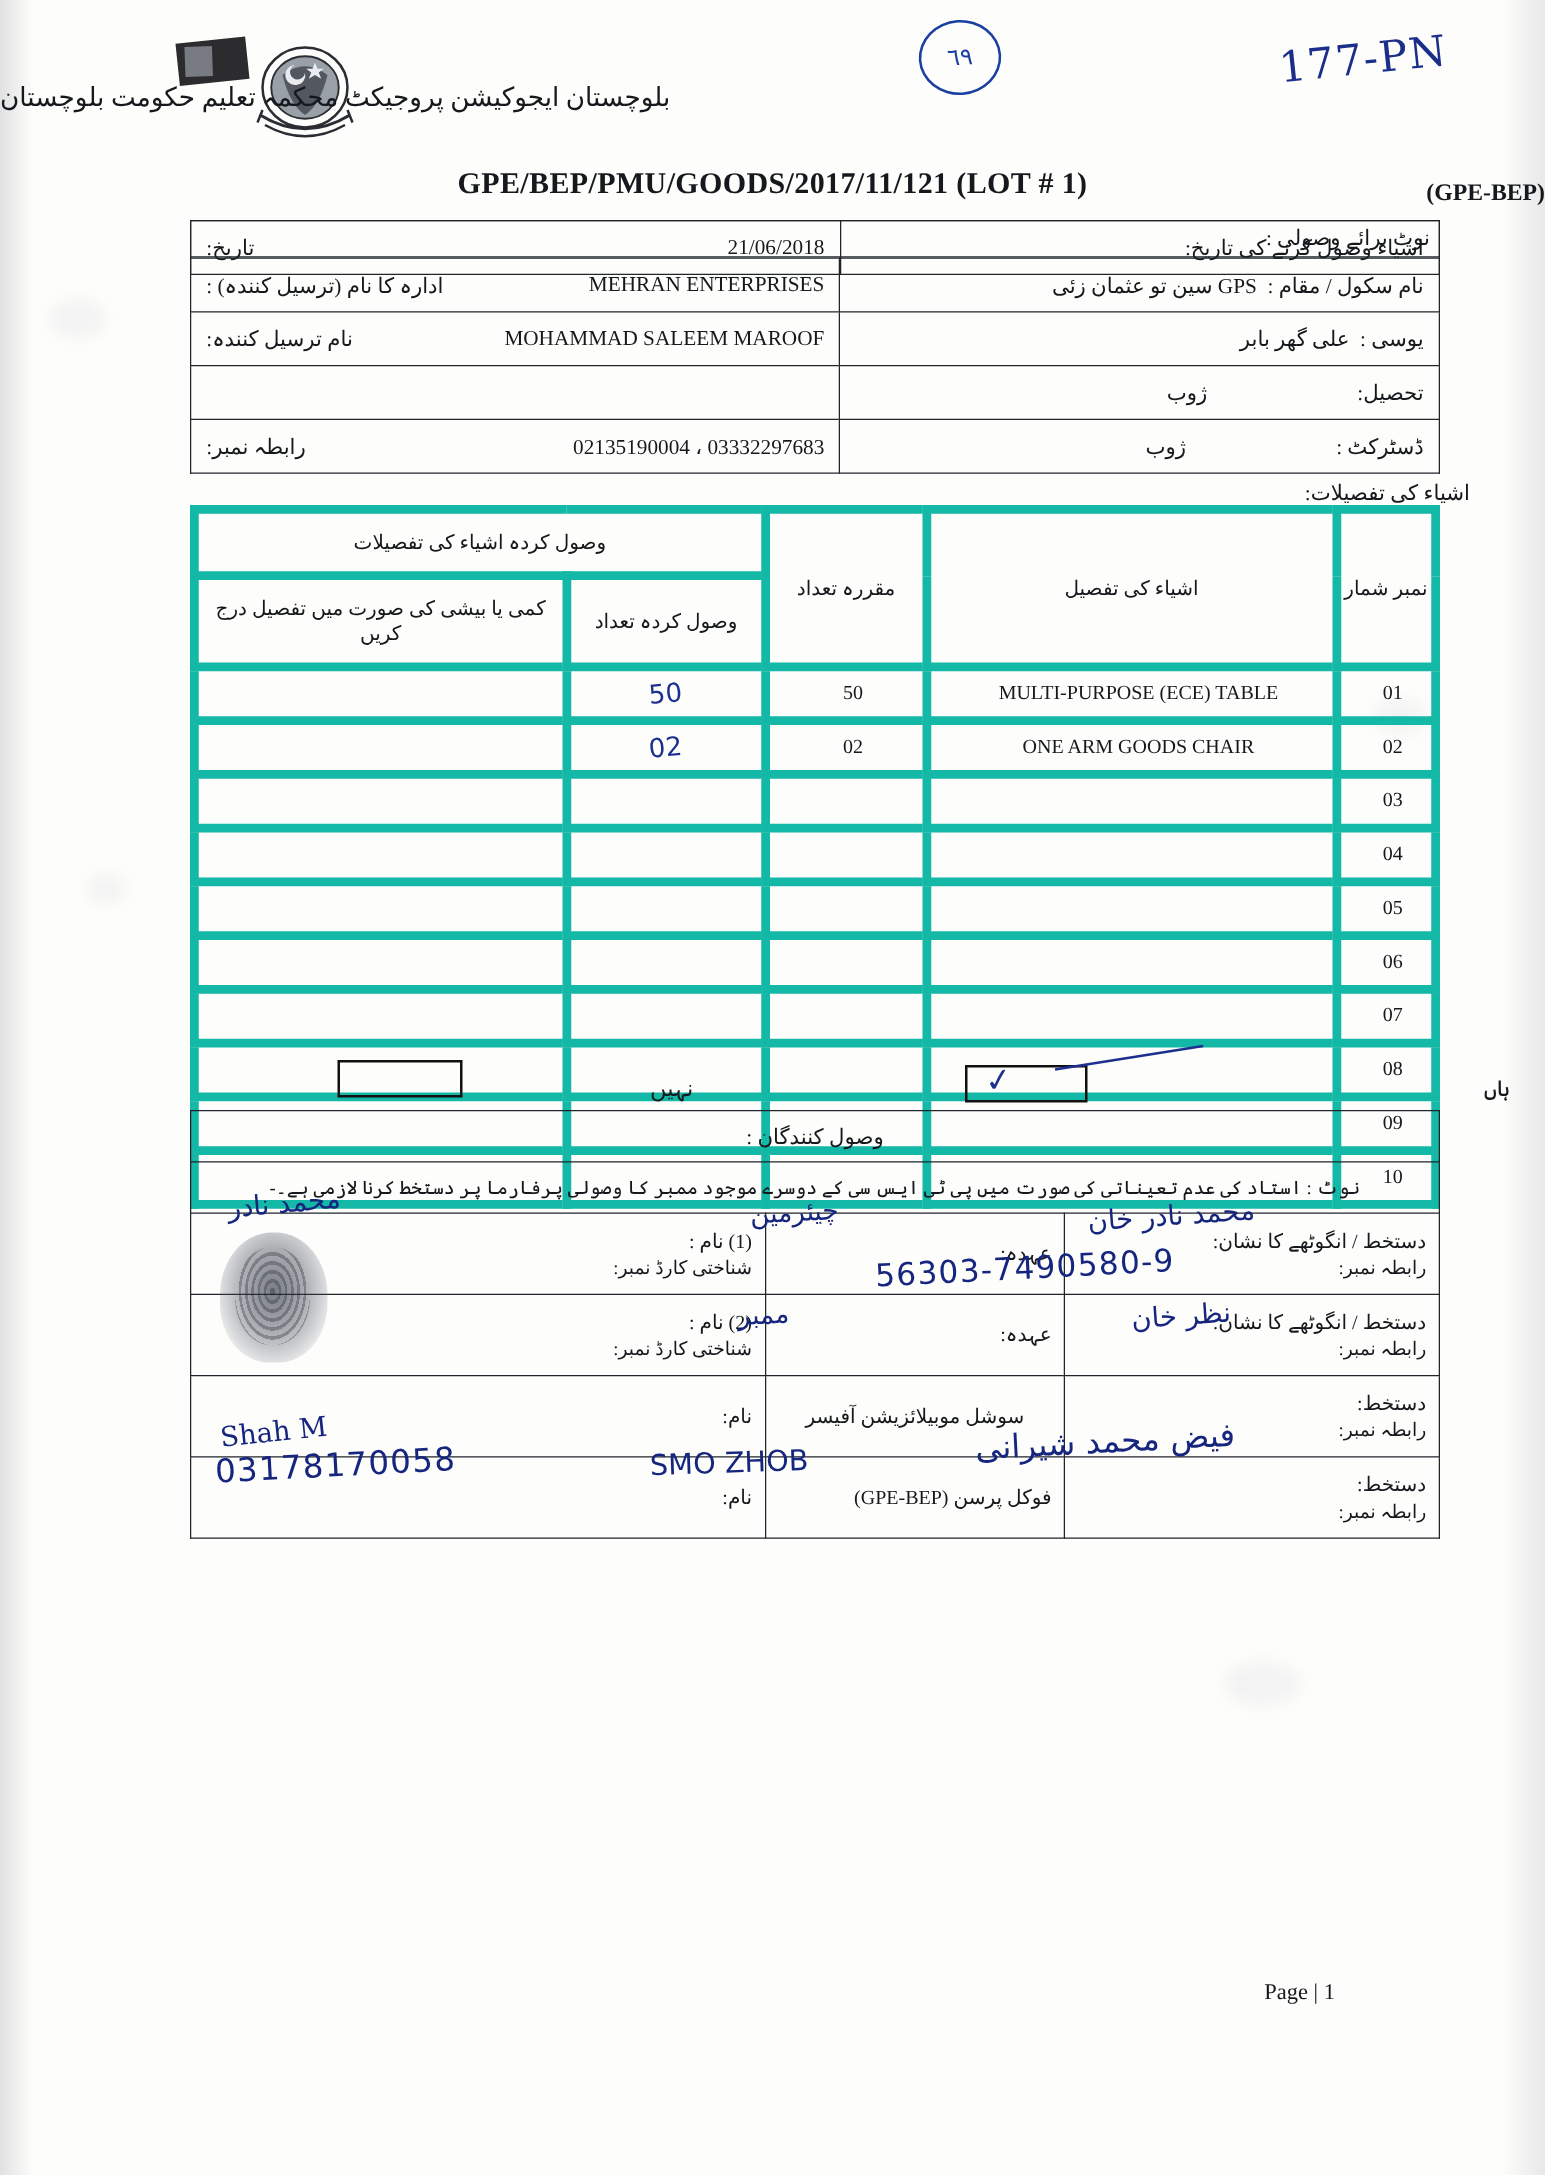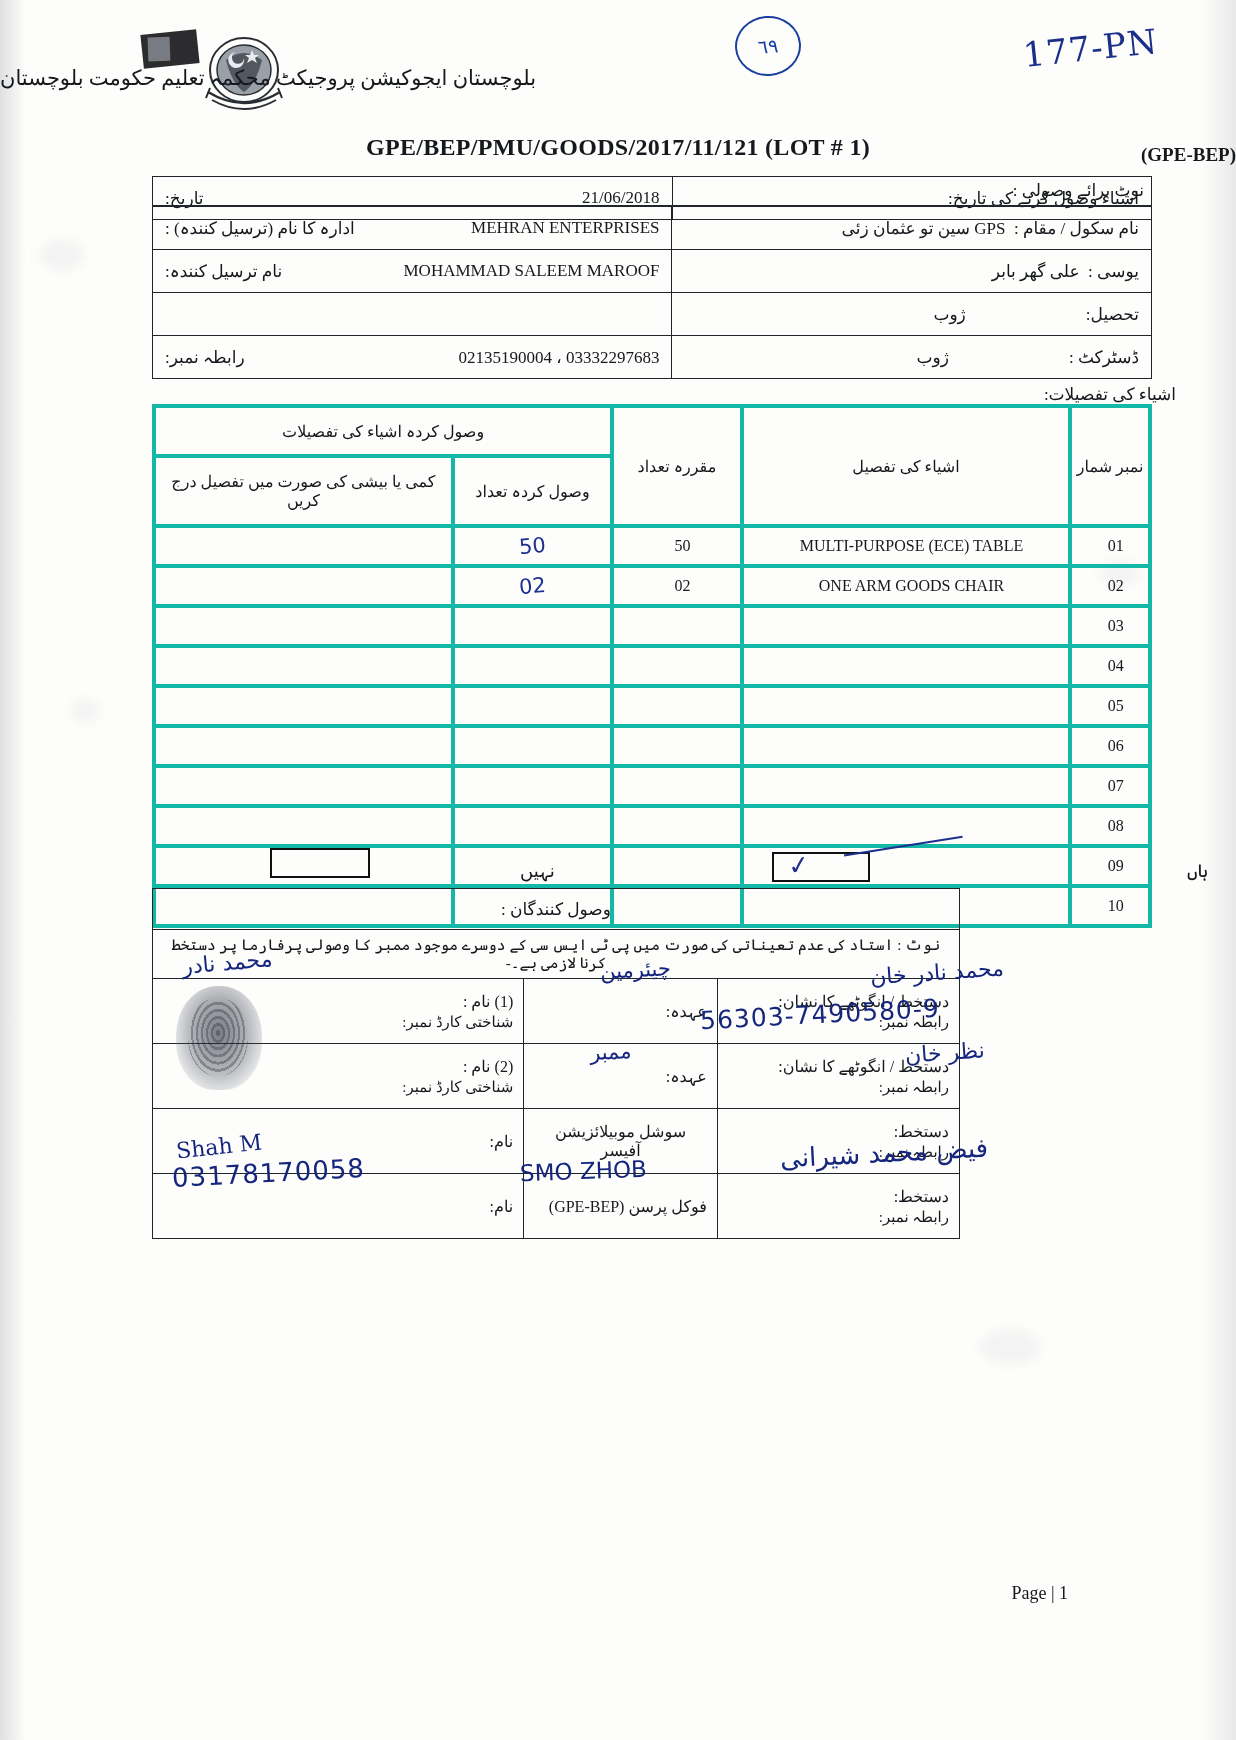--- a/index.html
+++ b/index.html
@@ -140,21 +140,21 @@
 
   
   .items {
     position: absolute;
     left: 152px; top: 404px;
     width: 1000px;
     border-collapse: collapse;
     direction: rtl;
   }
   .items th, .items td {
-    border: 4px solid #14b8a6;
+    border: 7px solid #14b8a6;
     font-size: 16px;
     text-align: center;
   }
   .items .hcell-top { height: 44px; font-weight: normal; }
   .items .hcell { height: 62px; font-weight: normal; padding: 2px 6px; }
   .items td { height: 34px; }
   .c-no   { width: 8%; }
   .c-desc { width: 33%; }
   .c-qty  { width: 13%; }
   .c-recv { width: 16%; }
@@ -202,21 +202,21 @@
     position: absolute; left: 845px; top: 845px;
     width: 120px; height: 22px;
     border-top: 2px solid #1d2f8f;
     transform: rotate(-9deg);
   }
 
   
   .recv {
     position: absolute;
     left: 152px; top: 888px;
-    width: 808px;
+    width: 1000px;
     border-collapse: collapse;
     direction: rtl;
   }
   .recv td {
     border: 1px solid #20242b;
     font-size: 16px;
     padding: 6px 10px;
     vertical-align: middle;
   }
   .recv .title-cell { text-align: center; font-size: 17px; height: 28px; }

